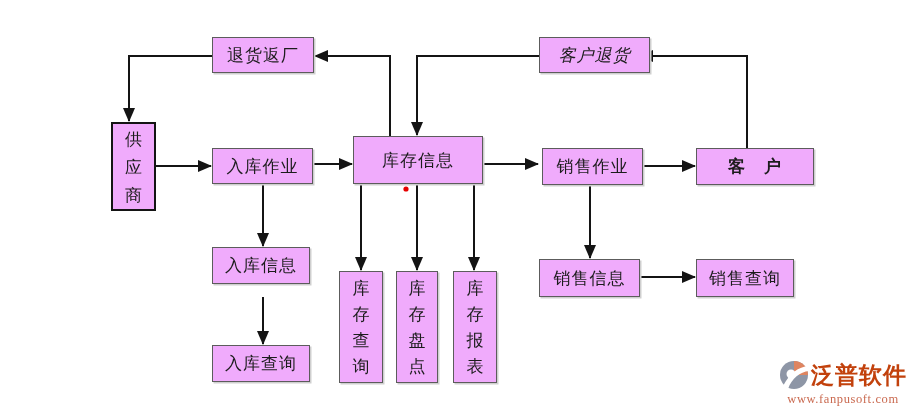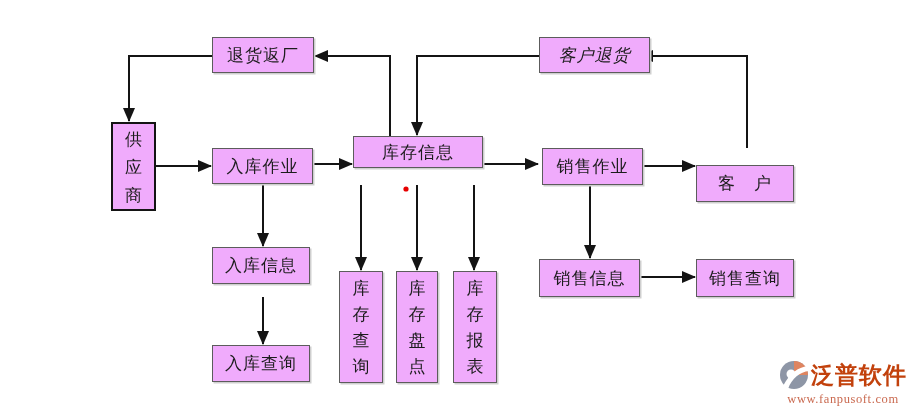--- a/index.html
+++ b/index.html
@@ -84,25 +84,25 @@
   <div class="node" style="left:212px;top:37px;width:102px;height:36px;">退货返厂</div>
 
   <div class="node" style="left:539px;top:37px;width:111px;height:36px;font-style:italic;">客户退货</div>
 
   <div class="node thick vert vert3" style="left:111px;top:122px;width:45px;height:89px;">供
 应
 商</div>
 
   <div class="node" style="left:212px;top:148px;width:101px;height:36px;">入库作业</div>
 
-  <div class="node" style="left:353px;top:136px;width:130px;height:32px;">库存信息</div>
+  <div class="node" style="left:353px;top:136px;width:130px;height:48px;">库存信息</div>
 
   <div class="node" style="left:542px;top:148px;width:101px;height:37px;">销售作业</div>
 
-  <div class="node" style="left:696px;top:165px;width:98px;height:37px;">客　户</div>
+  <div class="node" style="left:696px;top:148px;width:118px;height:37px;font-weight:bold;">客　户</div>
 
   <div class="node" style="left:212px;top:247px;width:98px;height:37px;">入库信息</div>
 
   <div class="node" style="left:212px;top:345px;width:98px;height:37px;">入库查询</div>
 
   <div class="node vert" style="left:339px;top:271px;width:44px;height:112px;">库
 存
 查
 询</div>
 

